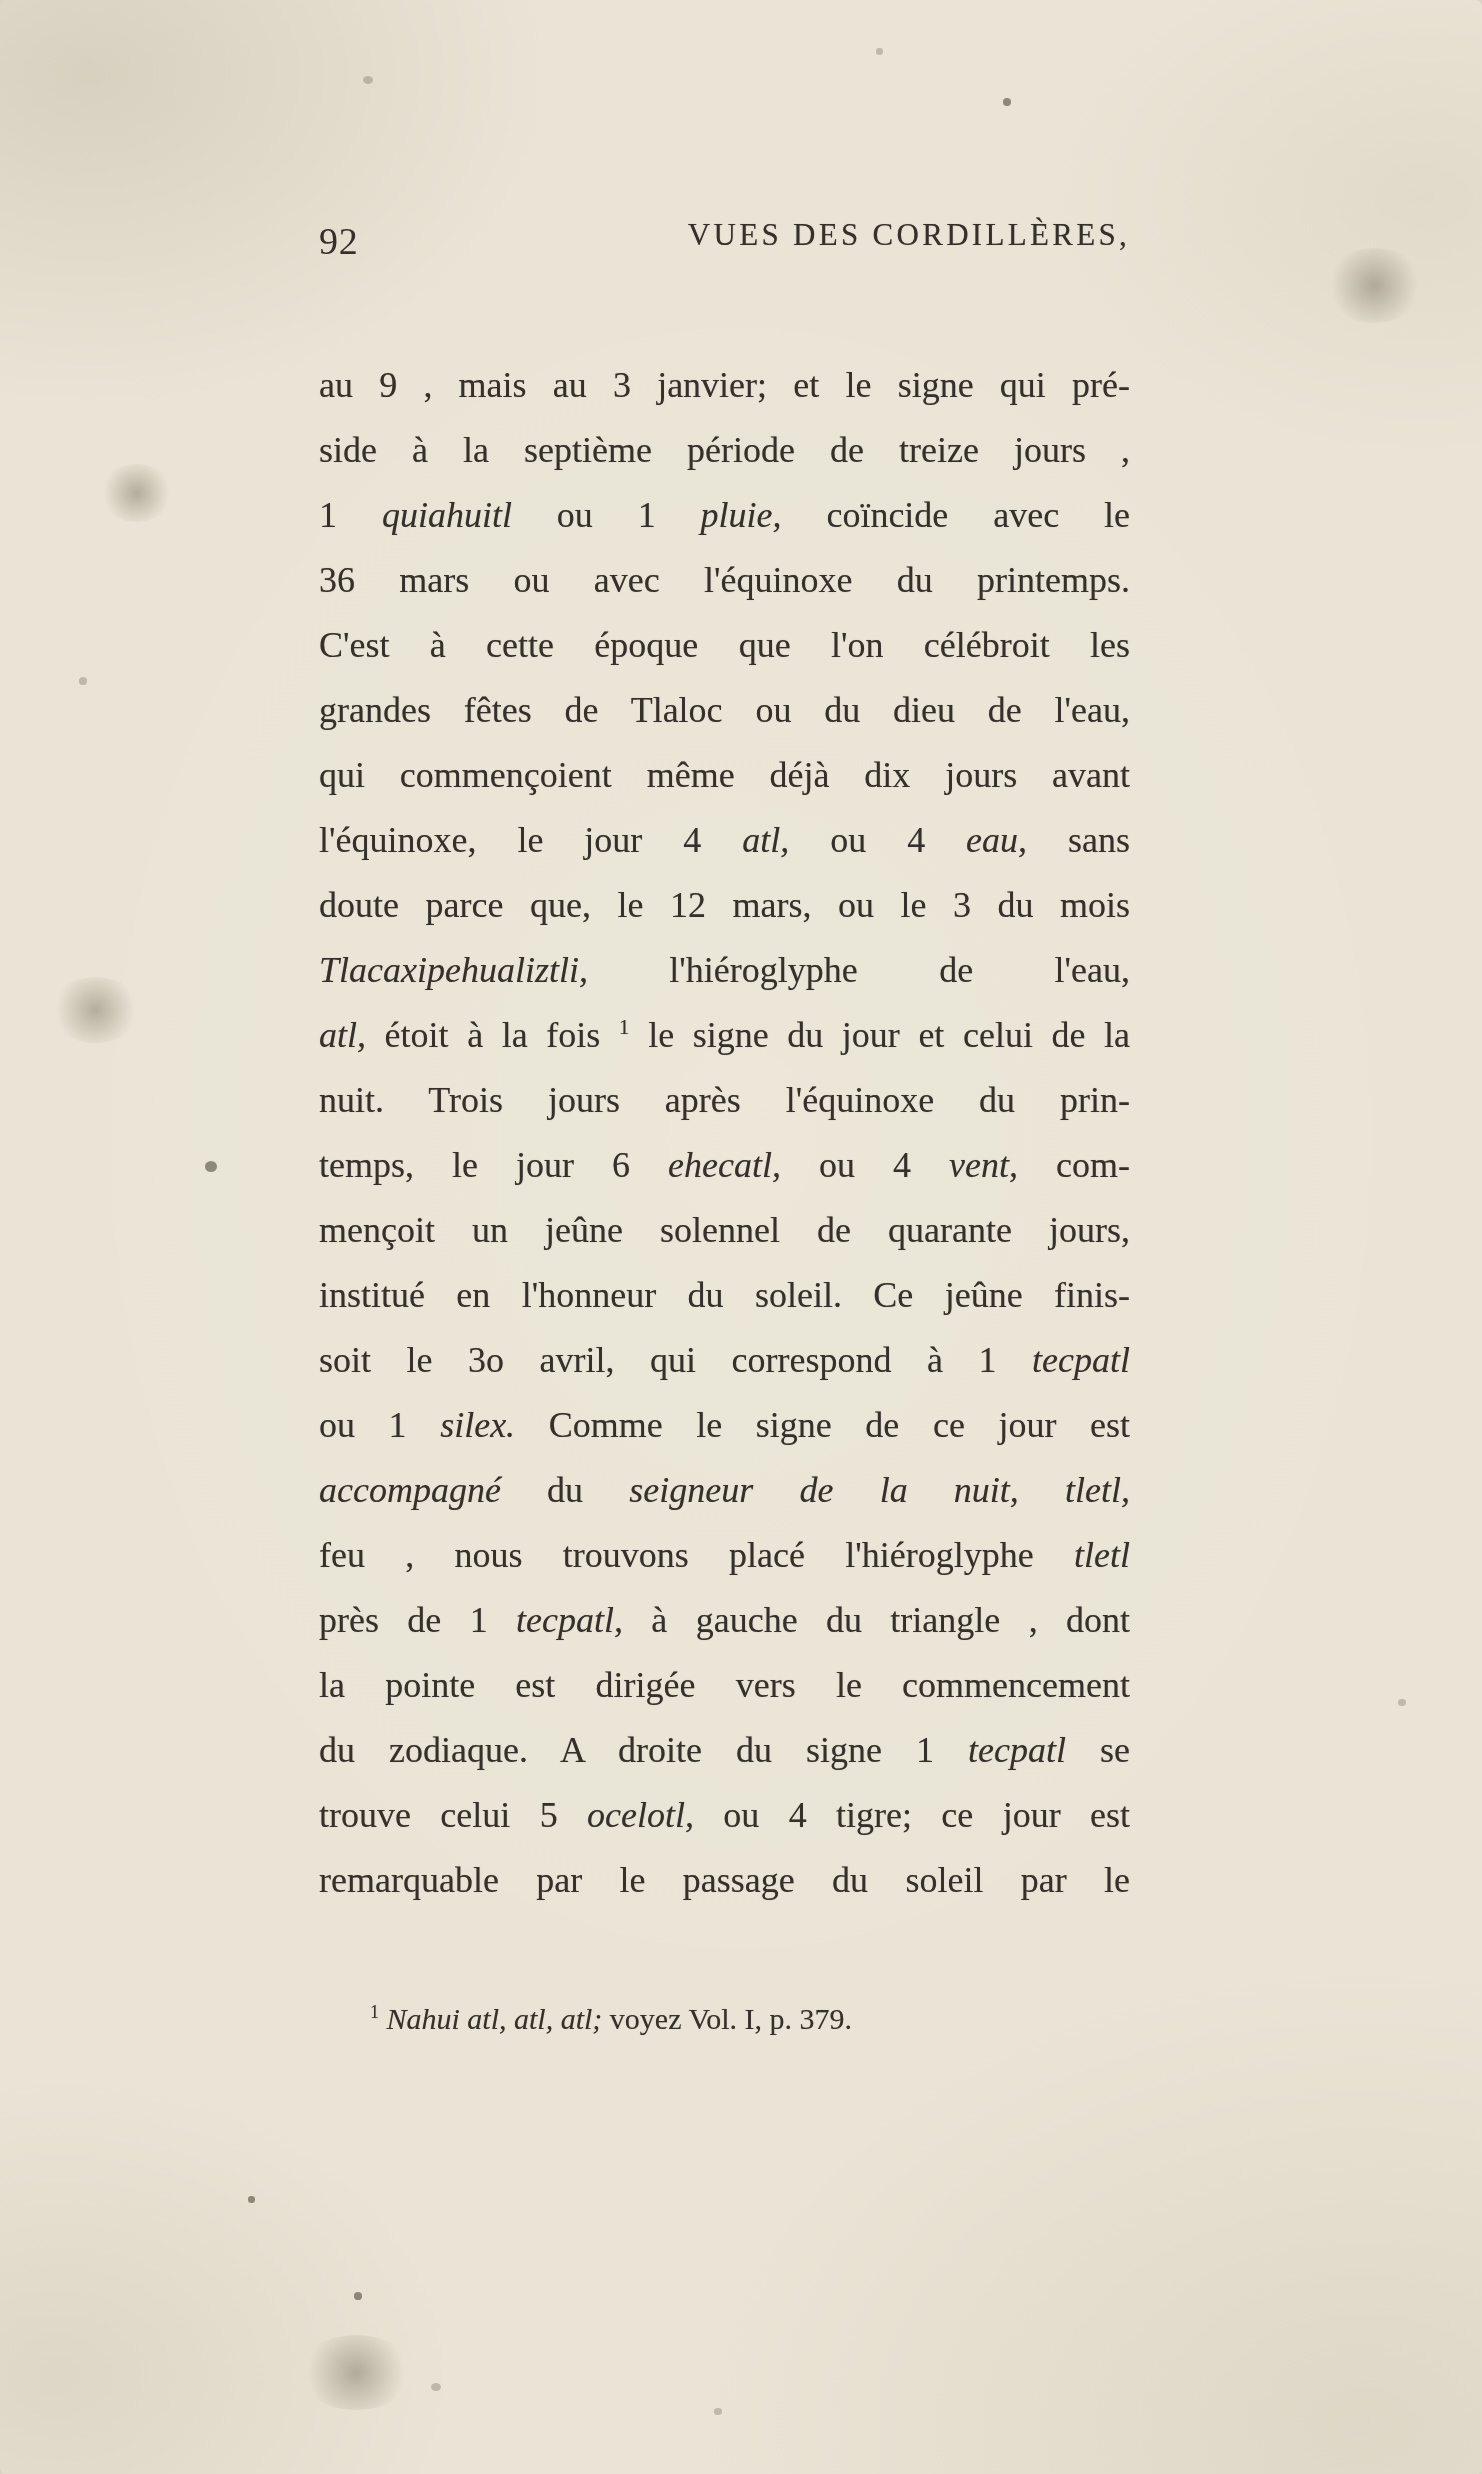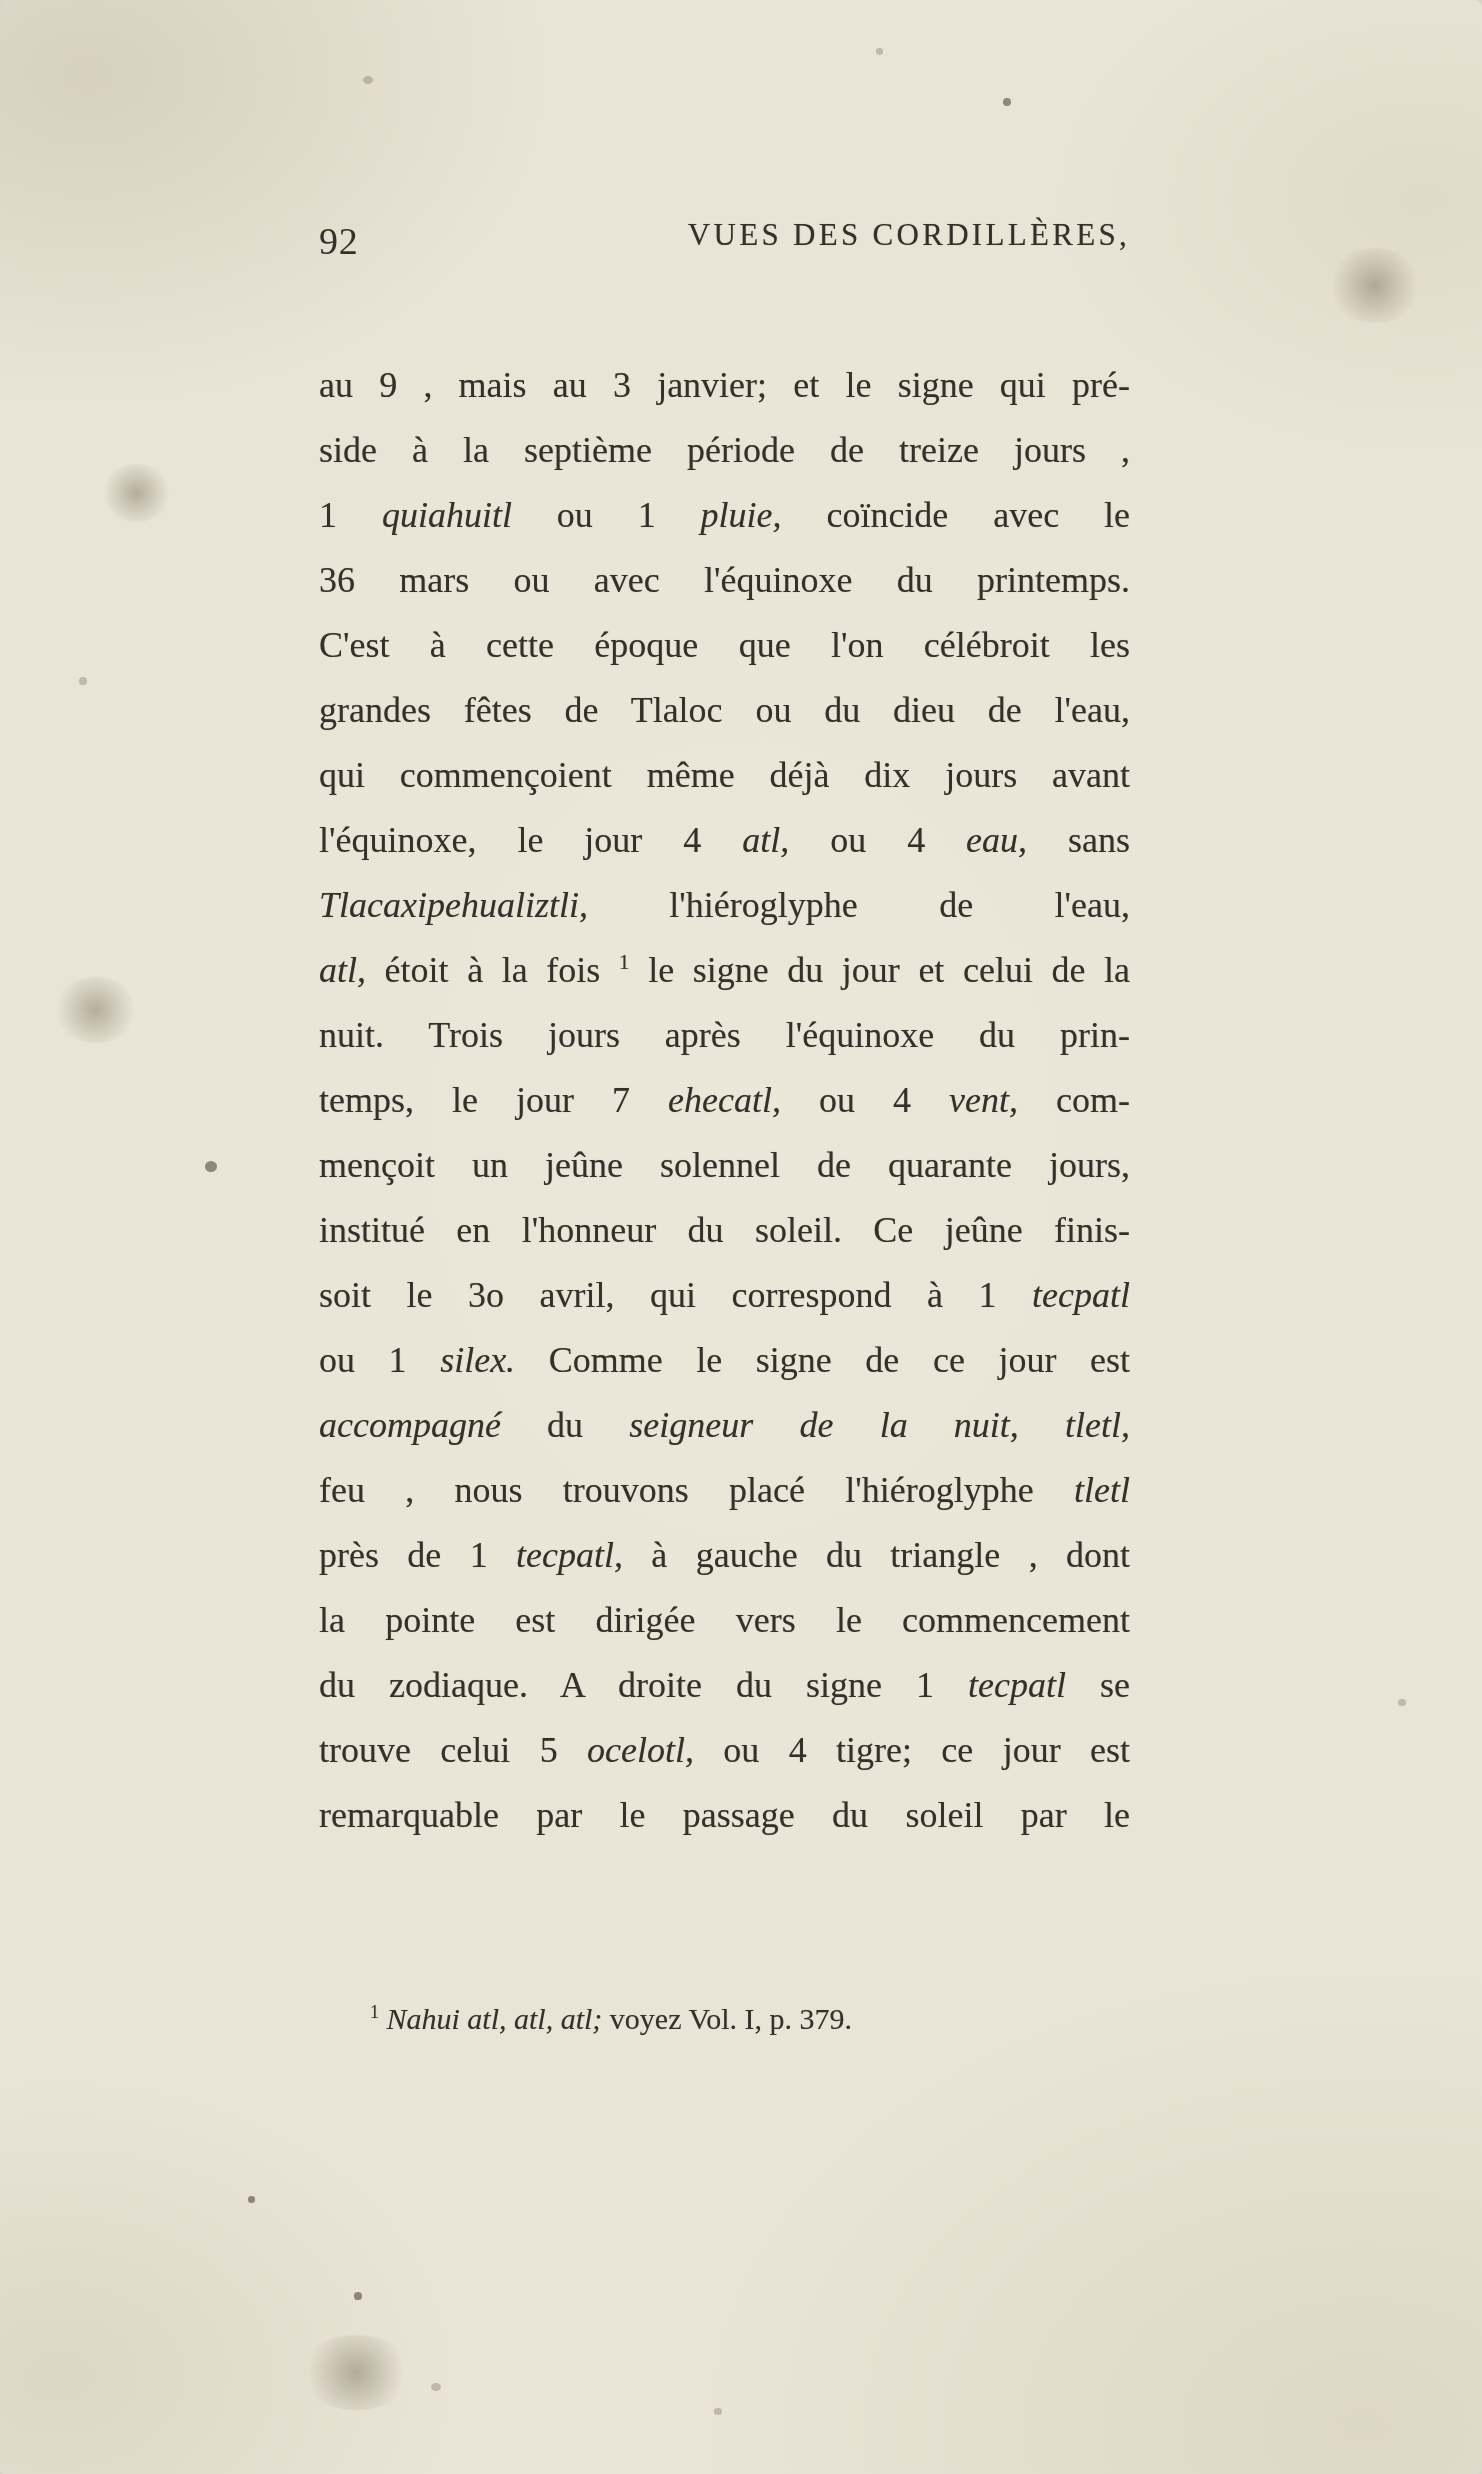--- a/index.html
+++ b/index.html
@@ -81,24 +81,25 @@
 
   <div class="body">
       <div class="line"><span>au 9 , mais au 3 janvier; et le signe qui pré-</span></div>
       <div class="line"><span>side à la septième période de treize jours ,</span></div>
       <div class="line"><span>1 </span><i>quiahuitl</i><span> ou 1 </span><i>pluie,</i><span> coïncide avec le</span></div>
       <div class="line"><span>36 mars ou avec l'équinoxe du printemps.</span></div>
       <div class="line"><span>C'est à cette époque que l'on célébroit les</span></div>
       <div class="line"><span>grandes fêtes de Tlaloc ou du dieu de l'eau,</span></div>
       <div class="line"><span>qui commençoient même déjà dix jours avant</span></div>
       <div class="line"><span>l'équinoxe, le jour 4 </span><i>atl,</i><span> ou 4 </span><i>eau,</i><span> sans</span></div>
+      <div class="line"><span>doute parce que, le 12 mars, ou le 3 du mois</span></div>
       <div class="line"><i>Tlacaxipehualiztli,</i><span> l'hiéroglyphe de l'eau,</span></div>
       <div class="line"><i>atl,</i><span> étoit à la fois </span><sup>1</sup><span> le signe du jour et celui de la</span></div>
       <div class="line"><span>nuit. Trois jours après l'équinoxe du prin-</span></div>
-      <div class="line"><span>temps, le jour 7 </span><i>ehecatl,</i><span> ou 4 </span><i>vent,</i><span> com-</span></div>
+      <div class="line"><span>temps, le jour 6 </span><i>ehecatl,</i><span> ou 4 </span><i>vent,</i><span> com-</span></div>
       <div class="line"><span>mençoit un jeûne solennel de quarante jours,</span></div>
       <div class="line"><span>institué en l'honneur du soleil. Ce jeûne finis-</span></div>
       <div class="line"><span>soit le 3o avril, qui correspond à 1 </span><i>tecpatl</i></div>
       <div class="line"><span>ou 1 </span><i>silex.</i><span> Comme le signe de ce jour est</span></div>
       <div class="line"><i>accompagné</i><span> du </span><i>seigneur de la nuit, tletl,</i></div>
       <div class="line"><span>feu , nous trouvons placé l'hiéroglyphe </span><i>tletl</i></div>
       <div class="line"><span>près de 1 </span><i>tecpatl,</i><span> à gauche du triangle , dont</span></div>
       <div class="line"><span>la pointe est dirigée vers le commencement</span></div>
       <div class="line"><span>du zodiaque. A droite du signe 1 </span><i>tecpatl</i><span> se</span></div>
       <div class="line"><span>trouve celui 5 </span><i>ocelotl,</i><span> ou 4 tigre; ce jour est</span></div>

